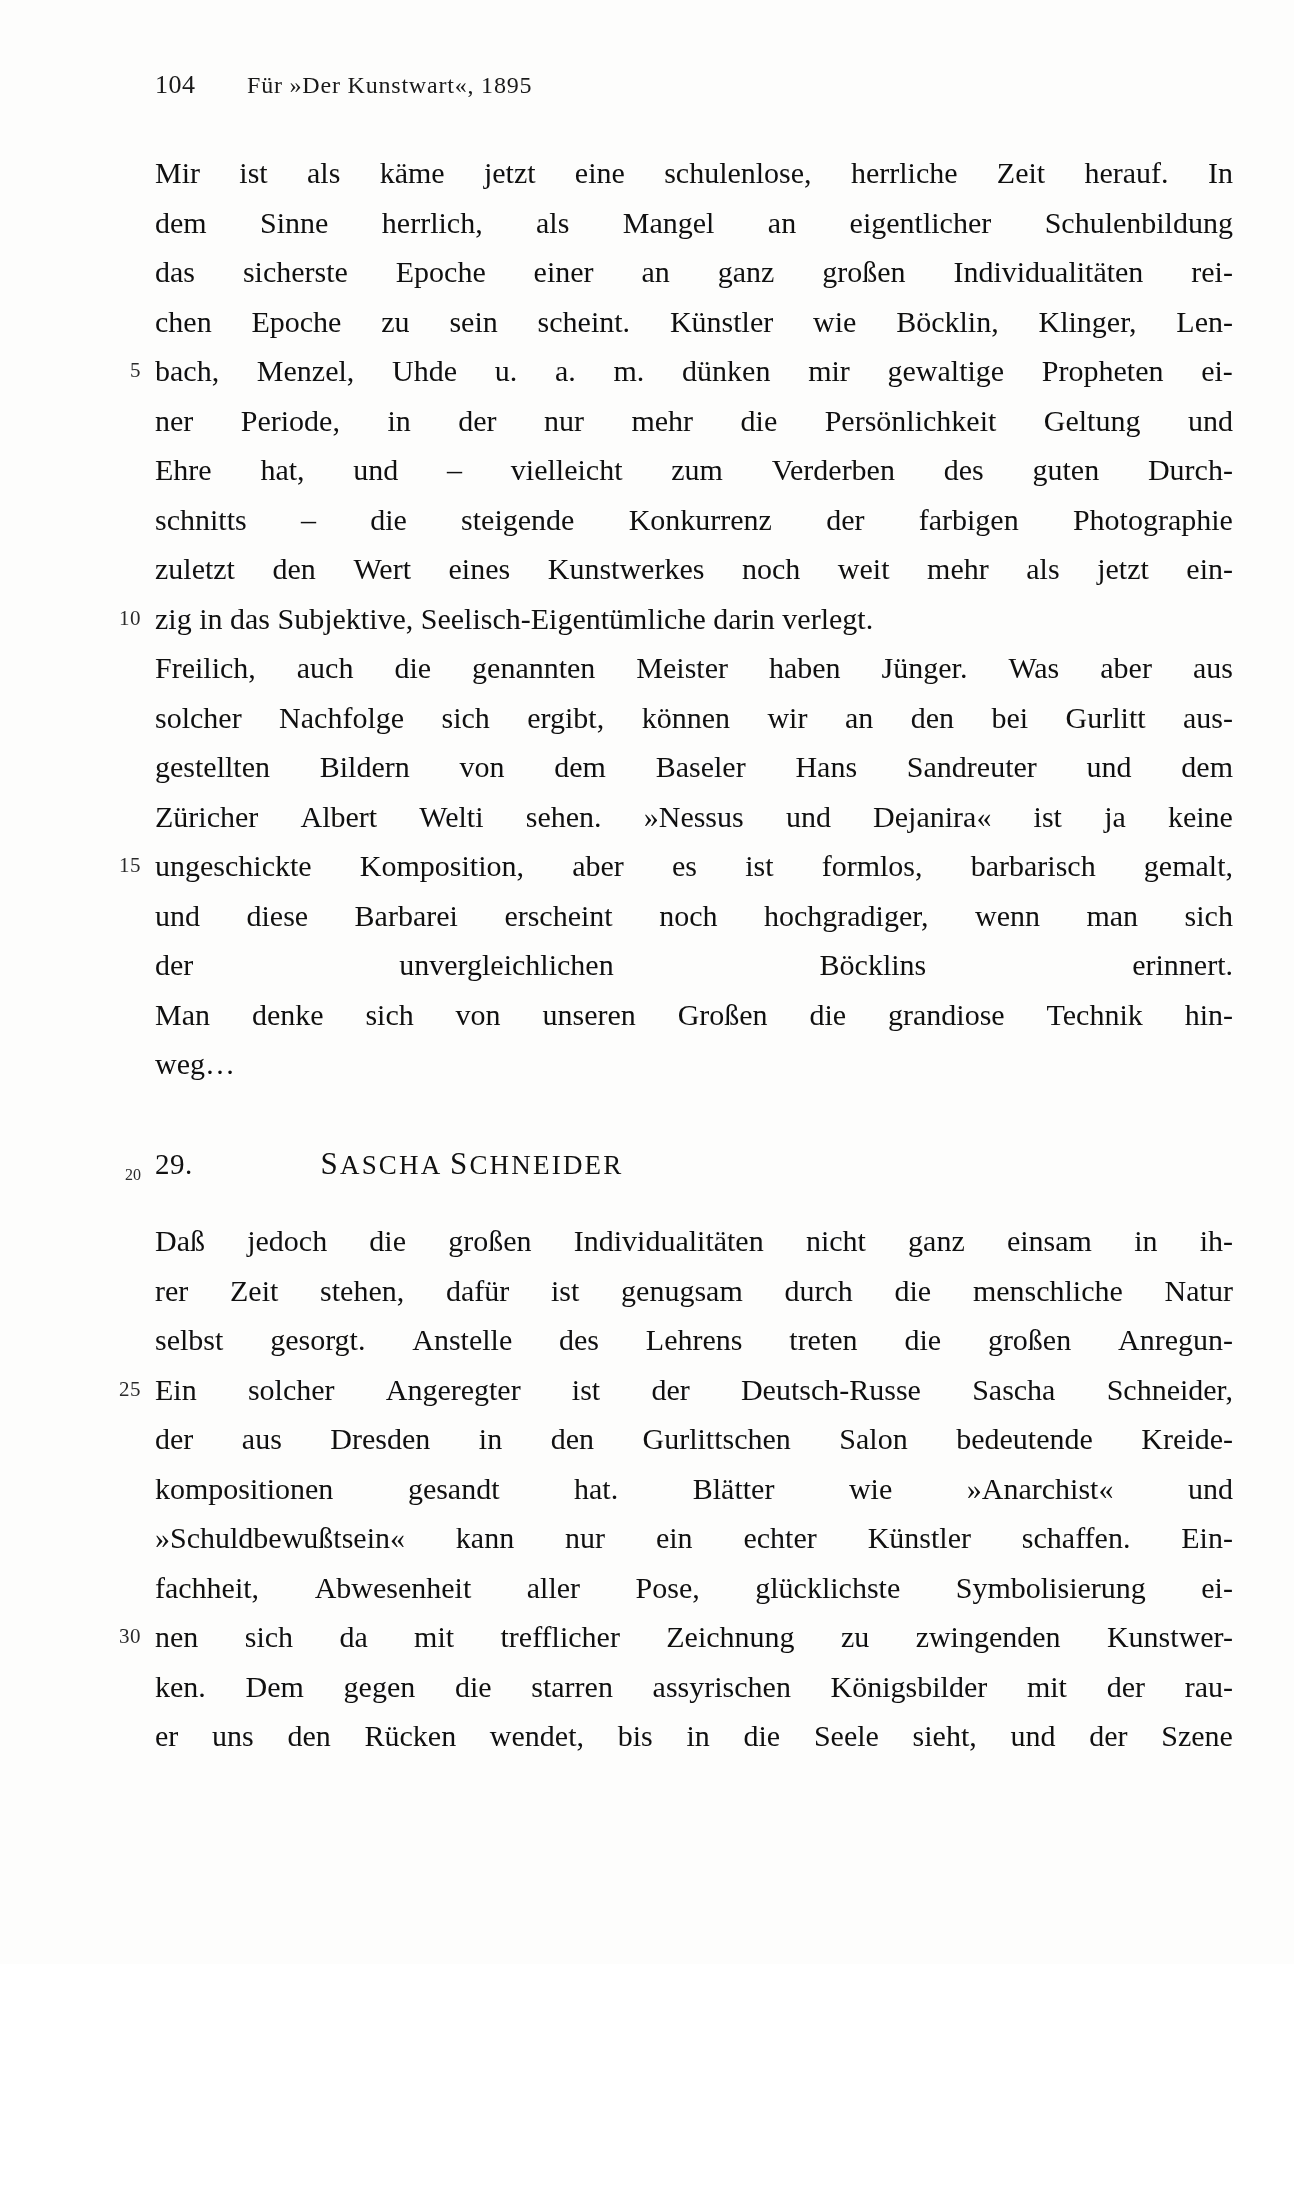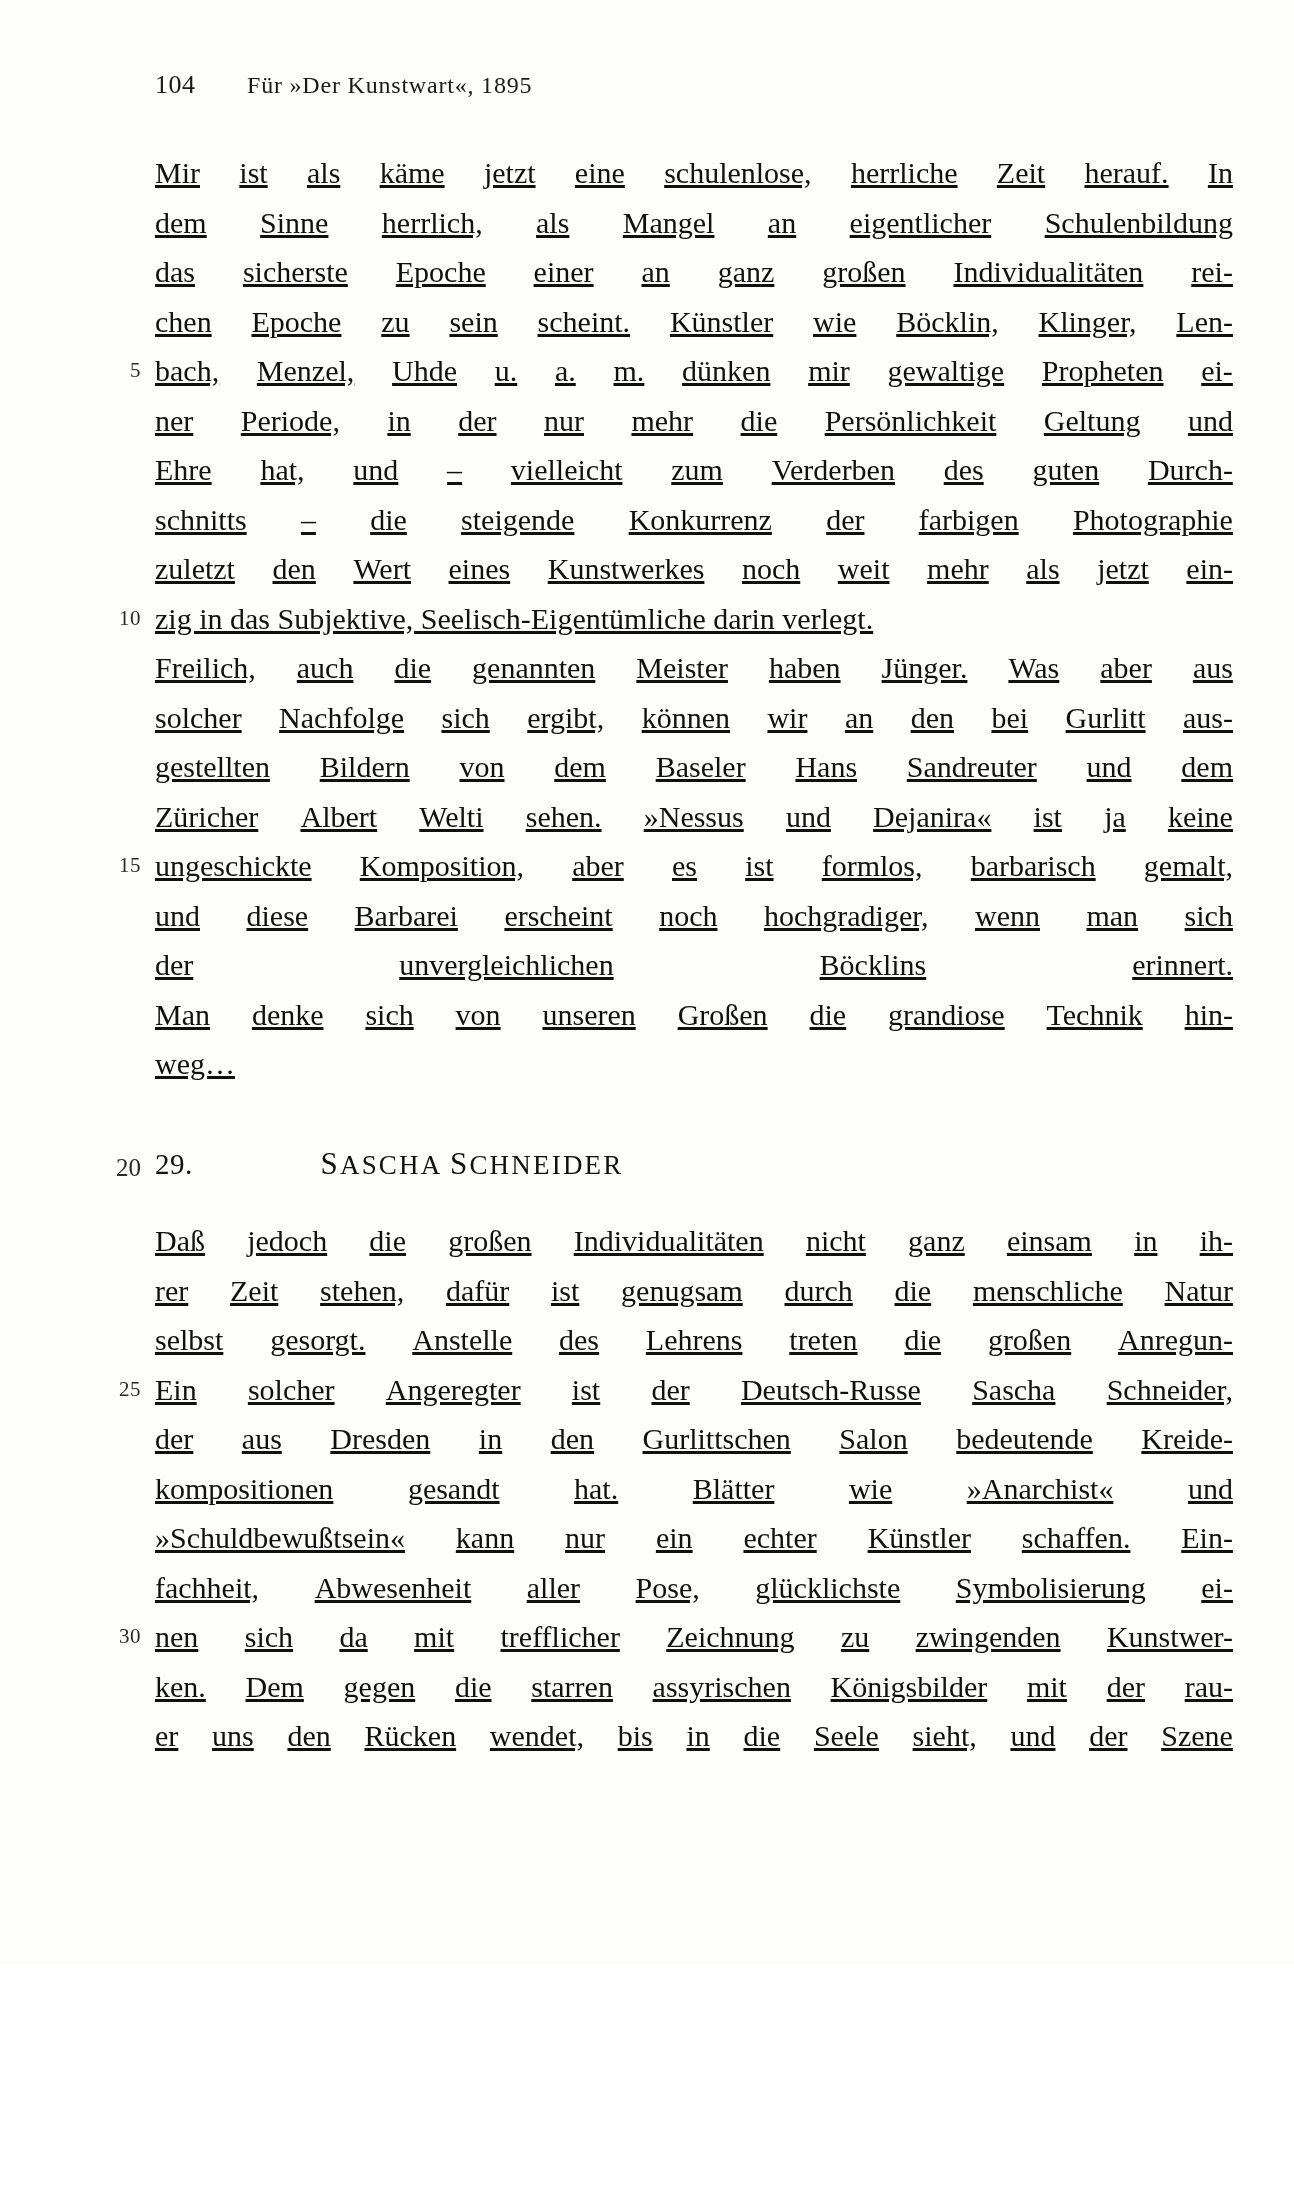--- a/index.html
+++ b/index.html
@@ -53,21 +53,20 @@
     top: 148px;
     width: 1080px;
   }
   .line {
     position: relative;
     height: 49.5px;
     font-size: 30px;
     line-height: 49.5px;
     color: #101010;
     white-space: nowrap;
-    text-decoration: underline;
   }
   .line .num {
     position: absolute;
     left: -60px;
     top: 0;
     width: 46px;
     text-align: right;
     font-size: 21px;
     color: #2a2a2a;
     letter-spacing: 0.5px;
@@ -89,24 +88,24 @@
 
   .sechead {
     position: relative;
     height: 52px;
     font-size: 30px;
     line-height: 52px;
   }
   .sechead .num {
     position: absolute;
     left: -60px;
-    top: 4px;
+    top: 11px;
     width: 46px;
     text-align: right;
-    font-size: 25px;
+    font-size: 16px;
     color: #2a2a2a;
   }
   .sechead .secnum {
     display: inline-block;
     width: 110px;
     font-size: 29px;
     letter-spacing: 0.5px;
   }
   .sechead .sectitle {
     font-size: 27px;

